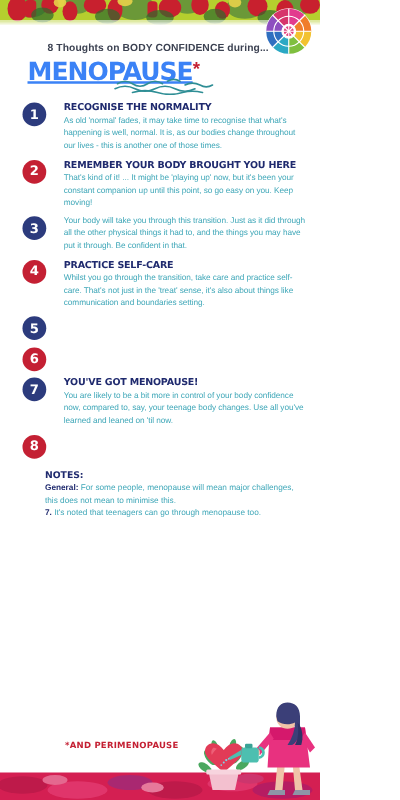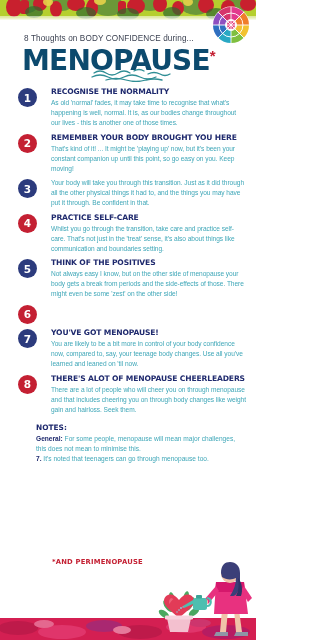--- a/index.html
+++ b/index.html
@@ -41,35 +41,36 @@
   }
 
   
   .header {
     padding: 14px 0 0 22px;
   }
   .kicker {
     font-size: 8.2px;
     color: #3c4252;
     letter-spacing: 0.1px;
-    margin: 0 0 4px 2px;
-    font-weight: 400;
+    margin: 0 0 4px 16px;
+    font-weight: 700;
   }
   .title-row {
     position: relative;
     display: inline-block;
   }
   .title {
-    font-size: 28px;
+    font-size: 20px;
     font-weight: 800;
-    color: #0c4a6e;
+    color: #3b82f6;
     letter-spacing: -0.8px;
     line-height: 1;
     display: inline-block;
     font-family: "DejaVu Sans", sans-serif;
+    text-decoration: underline;
   }
   .title-star {
     font-size: 15px;
     font-weight: 700;
     color: #c42033;
     vertical-align: top;
     line-height: 1;
     position: relative;
     top: 1px;
   }
@@ -150,21 +151,21 @@
     font-size: 6.6px;
     line-height: 1.55;
     color: #3fa7b8;
   }
   .notes-line b { color: #1f2a6e; font-weight: 700; }
 
   
   .footnote {
     position: absolute;
     left: 52px;
-    top: 558px;
+    top: 592px;
     font-size: 6.8px;
     font-weight: 800;
     color: #c42033;
     letter-spacing: 0.2px;
     font-family: "DejaVu Sans", sans-serif;
   }
 
   
   .footer-art {
     position: absolute;
@@ -302,44 +303,36 @@
   <div class="item item-4">
     <div class="num-circle num-red">4</div>
     <div class="item-body">
       <div class="item-title">PRACTICE SELF-CARE</div>
       <div class="item-text">Whilst you go through the transition, take care and practice self-care. That's not just in the 'treat' sense, it's also about things like communication and boundaries setting.</div>
     </div>
   </div>
 
   <div class="item item-5">
     <div class="num-circle num-blue">5</div>
-    <div class="item-body">
-      <div class="item-title">THINK OF THE POSITIVES</div>
-      <div class="item-text">Not always easy I know, but on the other side of menopause your body gets a break from periods and the side-effects of those. There might even be some 'zest' on the other side!</div>
-    </div>
   </div>
 
   <div class="item item-6">
     <div class="num-circle num-red">6</div>
   </div>
 
   <div class="item item-7">
     <div class="num-circle num-blue">7</div>
     <div class="item-body">
       <div class="item-title">YOU'VE GOT MENOPAUSE!</div>
       <div class="item-text">You are likely to be a bit more in control of your body confidence now, compared to, say, your teenage body changes. Use all you've learned and leaned on 'til now.</div>
     </div>
   </div>
 
   <div class="item item-8">
     <div class="num-circle num-red">8</div>
-    <div class="item-body">
-      <div class="item-title">THERE'S ALOT OF MENOPAUSE CHEERLEADERS</div>
-      <div class="item-text">There are a lot of people who will cheer you on through menopause and that includes cheering you on through body changes like weight gain and hairloss. Seek them.</div>
-    </div>
   </div>
 
 </div>
 
 <div class="notes">
   <div class="notes-title">NOTES:</div>
   <div class="notes-line"><b>General:</b><span> For some people, menopause will mean major challenges, this does not mean to minimise this.</span></div>
   <div class="notes-line"><b>7.</b><span>  It's noted that teenagers can go through menopause too.</span></div>
 </div>
 

